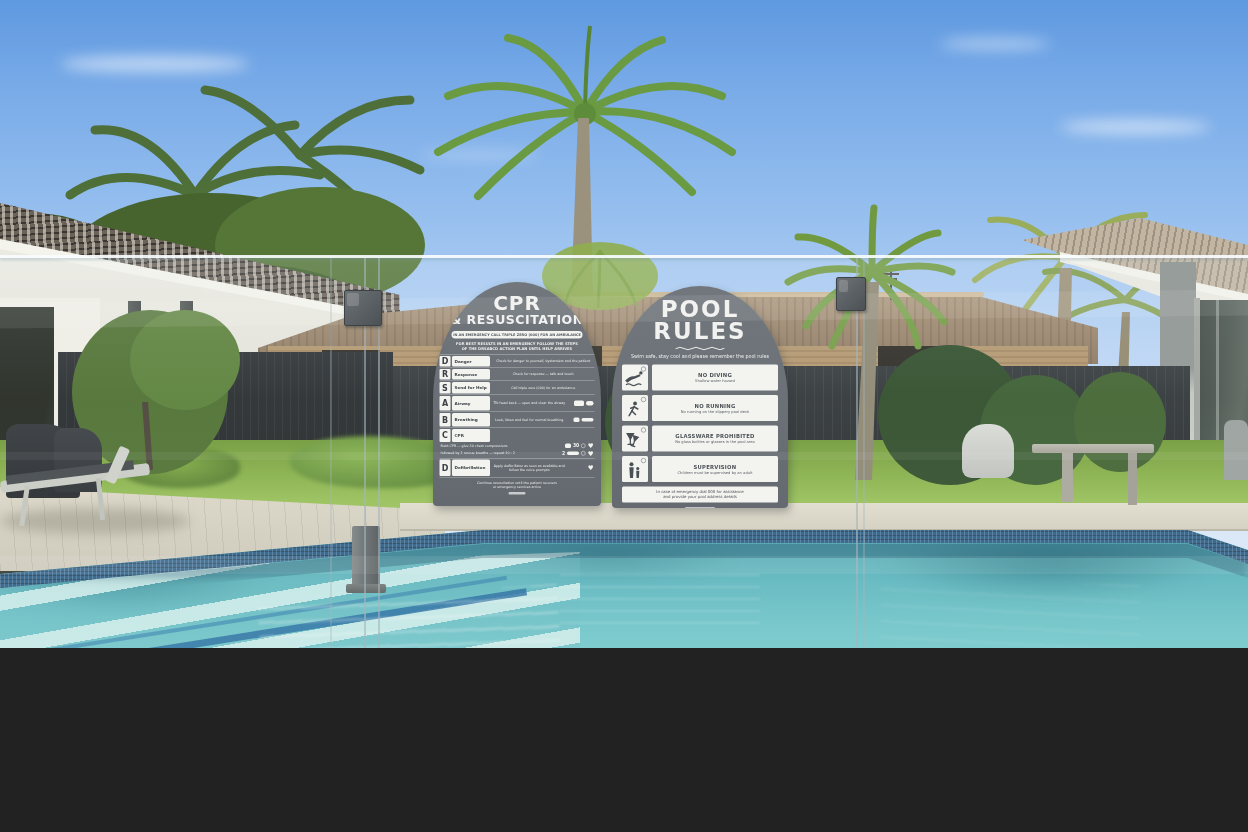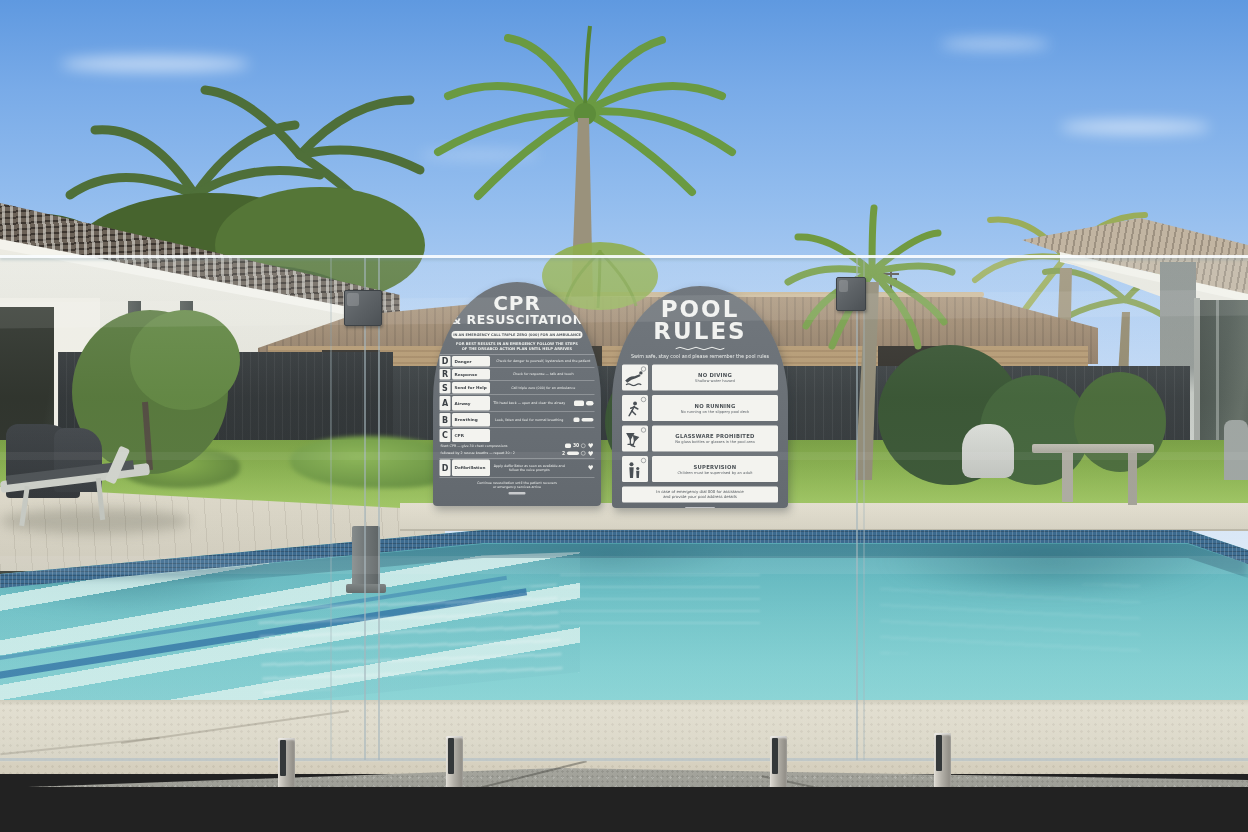--- a/index.html
+++ b/index.html
@@ -1,16 +1,16 @@
 <!DOCTYPE html>
 <html><head>
 <meta charset="utf-8">
 <style>
   html,body{margin:0;padding:0;background:#222;}
-  .scene{position:relative;width:1248px;height:787px;overflow:hidden;font-family:"DejaVu Sans",sans-serif;}
+  .scene{position:relative;width:1248px;height:648px;overflow:hidden;font-family:"DejaVu Sans",sans-serif;}
   .scene *{position:absolute;box-sizing:border-box;}
 
   
   .sky{left:0;top:0;width:1248px;height:560px;z-index:1;
     background:linear-gradient(180deg,#5f99e0 0%,#79abe8 16%,#93bdee 36%,#b3d0f3 58%,#cfe1f7 78%,#dde9f8 100%);}
   .cloud{background:rgba(255,255,255,.55);border-radius:50%;filter:blur(7px);z-index:1;}
   .c1{left:60px;top:56px;width:190px;height:16px;}
   .c2{left:150px;top:208px;width:230px;height:14px;opacity:.6;}
   .c3{left:940px;top:38px;width:110px;height:12px;opacity:.8;}
   .c4{left:1060px;top:120px;width:150px;height:14px;}

